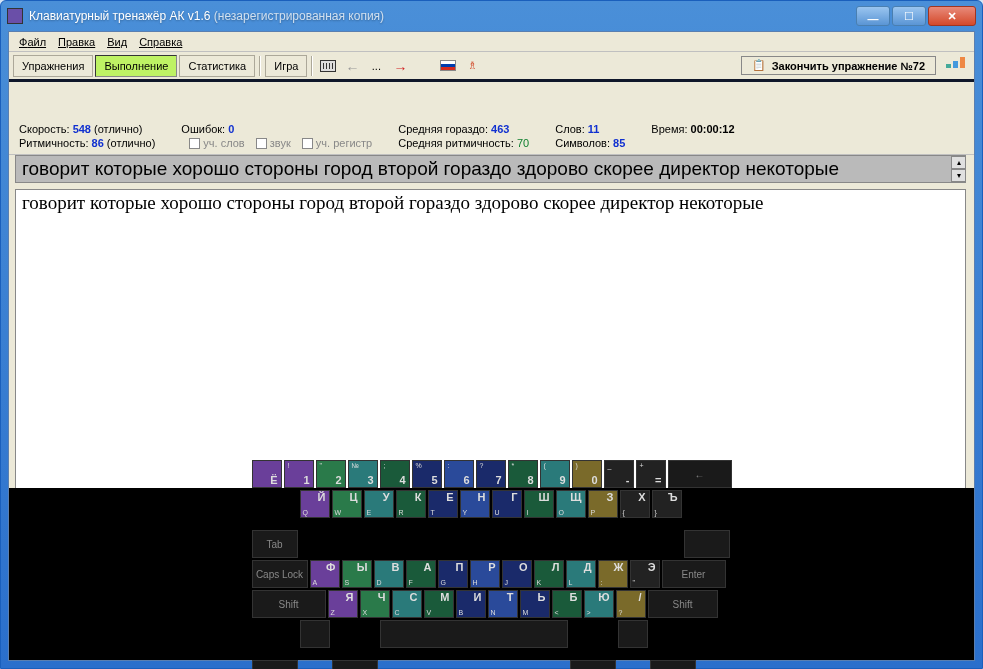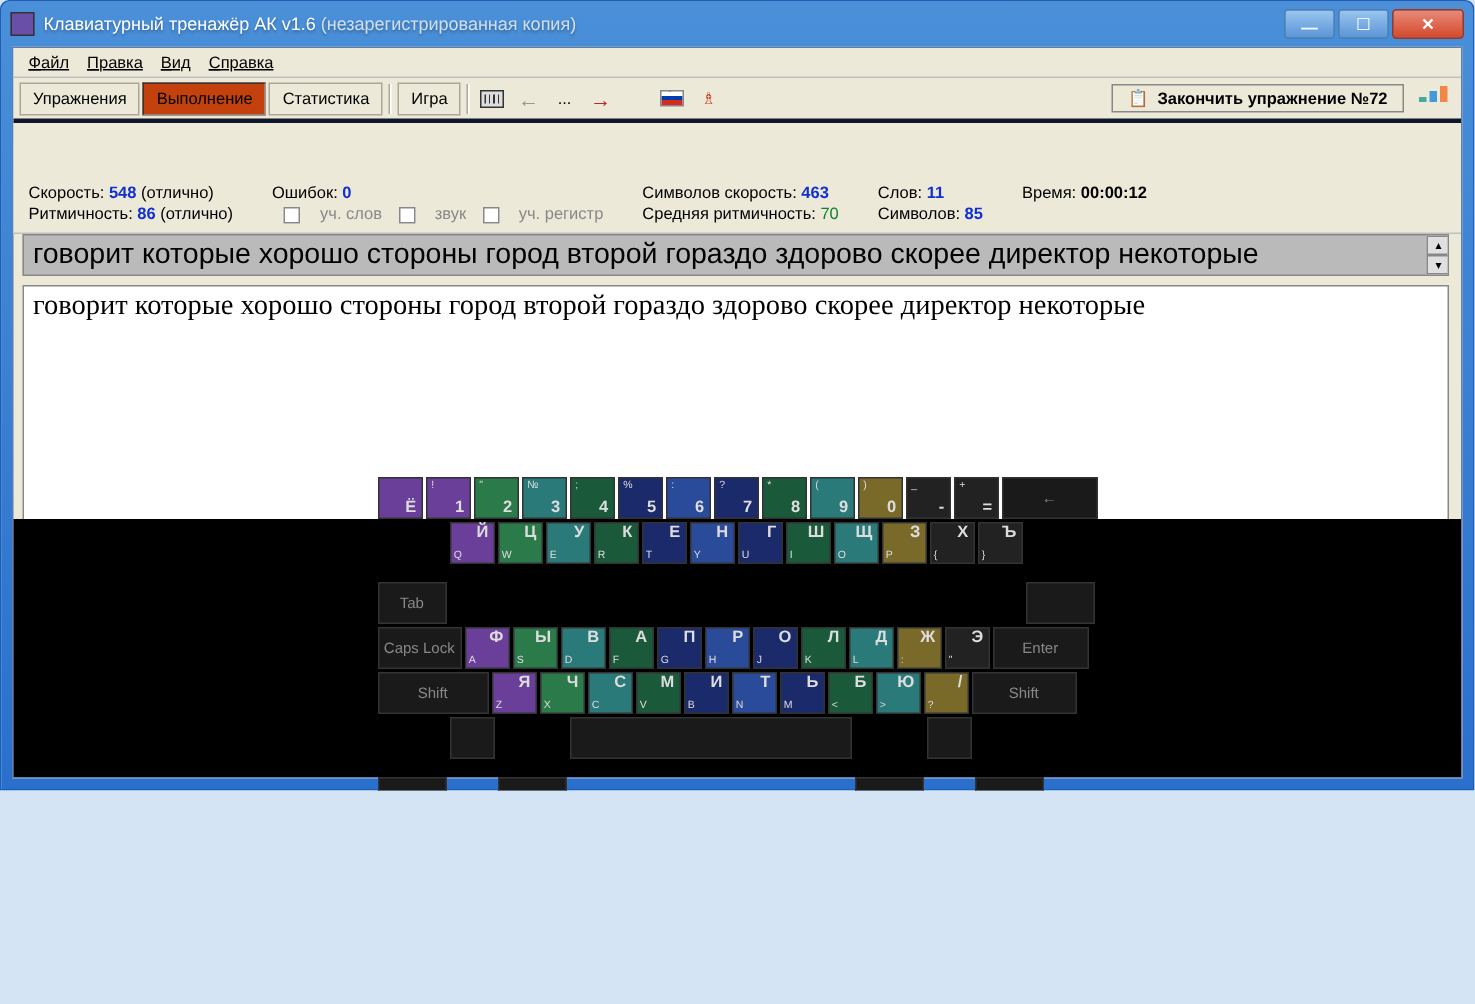--- a/index.html
+++ b/index.html
@@ -1,49 +1,49 @@
 <!DOCTYPE html>
 <html><head>
 <meta charset="utf-8">
 <style>
 * { margin: 0; padding: 0; box-sizing: border-box; font-family: Tahoma, Arial, sans-serif; }
 body { background: #d4e4f4; overflow: hidden; }
-.window { width: 983px; height: 527px; background: linear-gradient(to bottom, #4a8fd8 0%, #2a6fcc 100%); border: 1px solid #1a5fbc; border-radius: 6px 6px 0 0; position: relative; }
+.window { width: 983px; height: 669px; background: linear-gradient(to bottom, #4a8fd8 0%, #2a6fcc 100%); border: 1px solid #1a5fbc; border-radius: 6px 6px 0 0; position: relative; }
 .titlebar { height: 30px; display: flex; align-items: center; padding: 0 6px; }
 .titlebar-icon { width: 16px; height: 16px; background: #6a4fa8; border: 1px solid #333; margin-right: 6px; }
 .titlebar-text { color: #fff; font-size: 12px; flex: 1; text-shadow: 0 1px 2px rgba(0,0,0,0.3); }
 .titlebar-subtitle { color: #d0e0f0; }
 .window-controls { display: flex; gap: 2px; }
 .win-btn { width: 34px; height: 20px; background: linear-gradient(to bottom, #9ac5f0, #5a95d5); border: 1px solid #4a7fb0; border-radius: 3px; display: flex; align-items: center; justify-content: center; color: #fff; font-size: 11px; cursor: pointer; }
 .win-btn.close { width: 48px; background: linear-gradient(to bottom, #e88a7a, #d4492a); border-color: #a03520; }
 .win-btn.close::after { content: "✕"; font-weight: bold; }
 .win-btn.min::after { content: "—"; font-weight: bold; position: relative; top: 3px; }
 .win-btn.max::after { content: "☐"; }
 
 .client { position: absolute; top: 30px; left: 7px; right: 7px; bottom: 7px; background: #ece9d8; border: 1px solid #5a7fb0; }
 
 .menubar { height: 20px; background: #ece9d8; display: flex; align-items: center; padding: 2px 4px; border-bottom: 1px solid #c0c0c0; font-size: 11px; }
 .menu-item { padding: 2px 6px; text-decoration: underline; color: #000; cursor: pointer; }
 .menu-item:first-letter { text-decoration: underline; }
 
 .toolbar { height: 30px; background: #ece9d8; display: flex; align-items: center; padding: 2px 4px; border-bottom: 3px solid #0f172a; gap: 2px; font-size: 11px; }
 .tool-btn { height: 22px; padding: 0 8px; background: #ece9d8; border: 1px solid #aca899; display: flex; align-items: center; cursor: pointer; font-size: 11px; }
-.tool-btn.active { background: #c2410c; border: 1px inset #888; }
+.tool-btn.active { background: #bef264; border: 1px inset #888; }
 .tool-sep { width: 2px; height: 20px; border-left: 1px solid #aca899; border-right: 1px solid #fff; margin: 0 2px; }
 .tool-icon { width: 22px; height: 22px; display: flex; align-items: center; justify-content: center; border: 1px solid transparent; cursor: pointer; }
 .finish-btn { margin-left: auto; margin-right: 8px; padding: 2px 10px; background: #ece9d8; border: 1px solid #888; display: flex; align-items: center; gap: 6px; cursor: pointer; font-weight: bold; font-size: 11px; }
 .chart-icon { width: 20px; height: 20px; margin-right: 4px; cursor: pointer; }
 
 .stats-bar { background: #ece9d8; padding: 3px 10px; border-bottom: 1px solid #c0c0c0; font-size: 11px; display: flex; gap: 26px; }
 .stats-col { display: flex; flex-direction: column; gap: 2px; margin-top: 38px; }
 .stat-label { color: #000; }
 .stat-val-blue { color: #1030d0; font-weight: bold; }
 .stat-val-green { color: #108030; font-weight: normal; }
 .stat-paren { color: #000; }
-.checkbox-group { display: inline-flex; align-items: center; gap: 13px; color: #888; margin-left: 8px; }
+.checkbox-group { display: inline-flex; align-items: center; gap: 3px; color: #888; margin-left: 8px; }
 .chk { width: 11px; height: 11px; border: 1px solid #888; background: #fff; }
 
 .target-text { background: #bababa; padding: 2px 6px; font-family: Georgia, 'Times New Roman', serif; font-size: 19px; border: 1px solid #888; margin: 0 8px 0 6px; position: relative; text-align: left; white-space: nowrap; overflow: hidden; }
 .scroll-arrows { position: absolute; right: -2px; top: 0; bottom: 0; width: 16px; display: flex; flex-direction: column; }
 .scr-ar { flex: 1; background: #e0e0e0; border: 1px solid #888; display: flex; align-items: center; justify-content: center; font-size: 8px; cursor: pointer; }
 
 .typing-area { margin: 6px 8px 6px 6px; background: #fff; border: 1px solid #888; height: 308px; padding: 2px 6px; font-family: Georgia, 'Times New Roman', serif; font-size: 19px; overflow: hidden; white-space: nowrap; }
 
 .keyboard-panel { background: #000; position: absolute; bottom: 0; left: 0; right: 0; height: 172px; display: flex; align-items: center; justify-content: center; padding: 10px 6px; }
 .keyboard { display: flex; flex-direction: column; gap: 2px; }
@@ -167,21 +167,21 @@
               <span>звук</span>
             </span>
           <span class="checkbox-group">
               <span class="chk"></span>
               <span>уч. регистр</span>
             </span>
         </div>
       </div>
       <div class="stats-col">
         <div>
-          <span class="stat-label">Символов скорость:</span>
+          <span class="stat-label">Средняя гораздо:</span>
           <span class="stat-val-blue">463</span>
         </div>
         <div>
           <span class="stat-label">Средняя ритмичность:</span>
           <span class="stat-val-green">70</span>
         </div>
       </div>
       <div class="stats-col">
         <div>
           <span class="stat-label">Слов:</span>

